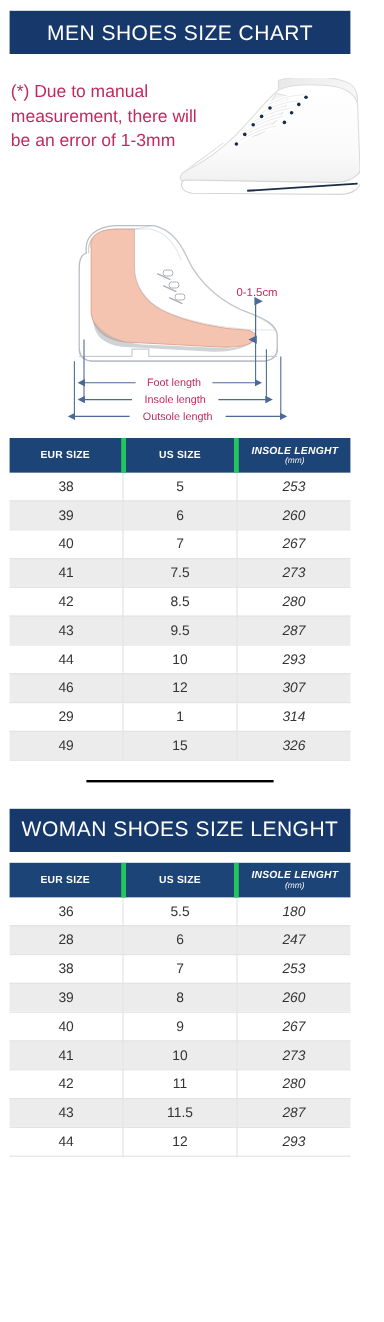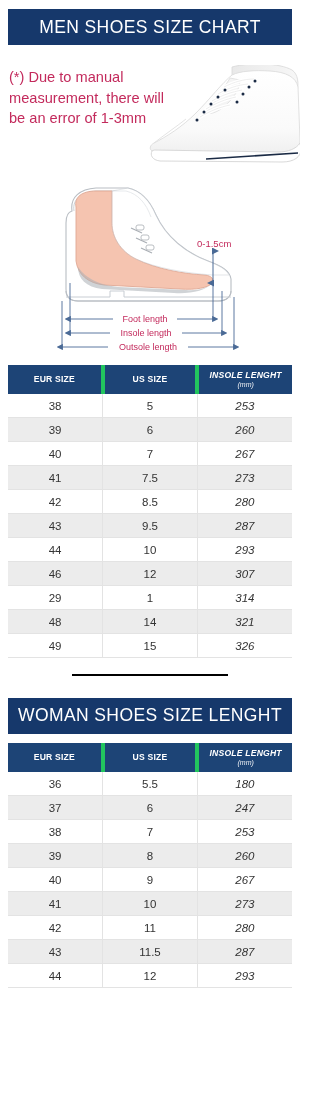--- a/index.html
+++ b/index.html
@@ -316,25 +316,20 @@
         <td>46</td>
         <td>12</td>
         <td>307</td>
       </tr>
       <tr>
         <td>29</td>
         <td>1</td>
         <td>314</td>
       </tr>
       <tr>
-        <td>48</td>
-        <td>14</td>
-        <td>321</td>
-      </tr>
-      <tr>
         <td>49</td>
         <td>15</td>
         <td>326</td>
       </tr>
     </tbody>
 </table>
 
 <div class="gap-md"></div>
 <div class="divider"></div>
 <div class="gap-lg"></div>
@@ -356,21 +351,21 @@
       </th>
     </tr>
   </thead>
   <tbody>
       <tr>
         <td>36</td>
         <td>5.5</td>
         <td>180</td>
       </tr>
       <tr>
-        <td>37</td>
+        <td>28</td>
         <td>6</td>
         <td>247</td>
       </tr>
       <tr>
         <td>38</td>
         <td>7</td>
         <td>253</td>
       </tr>
       <tr>
         <td>39</td>

